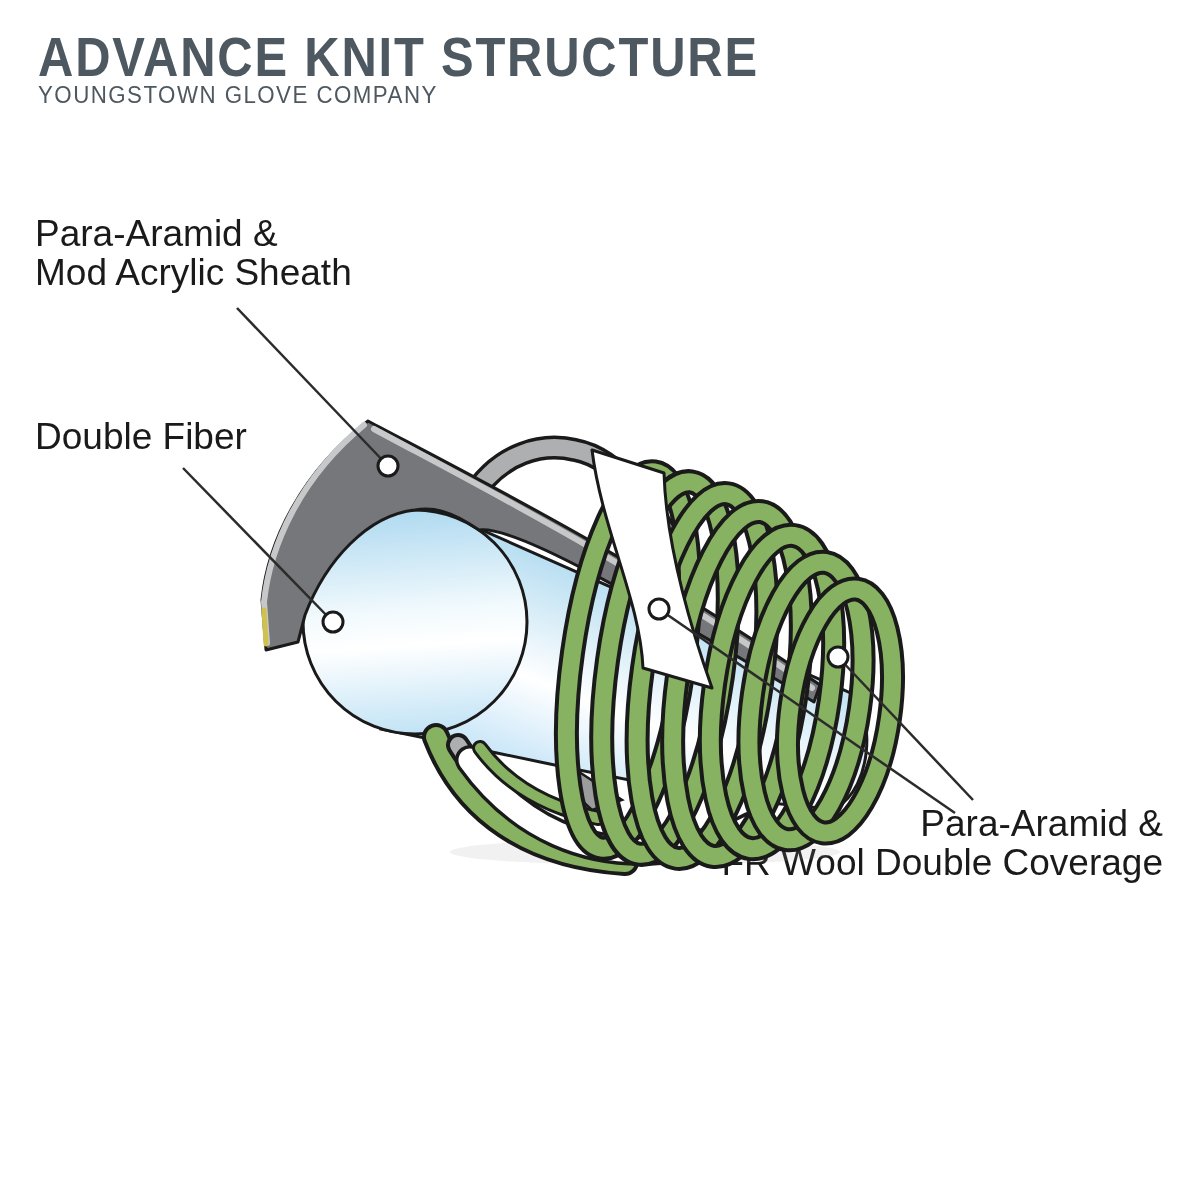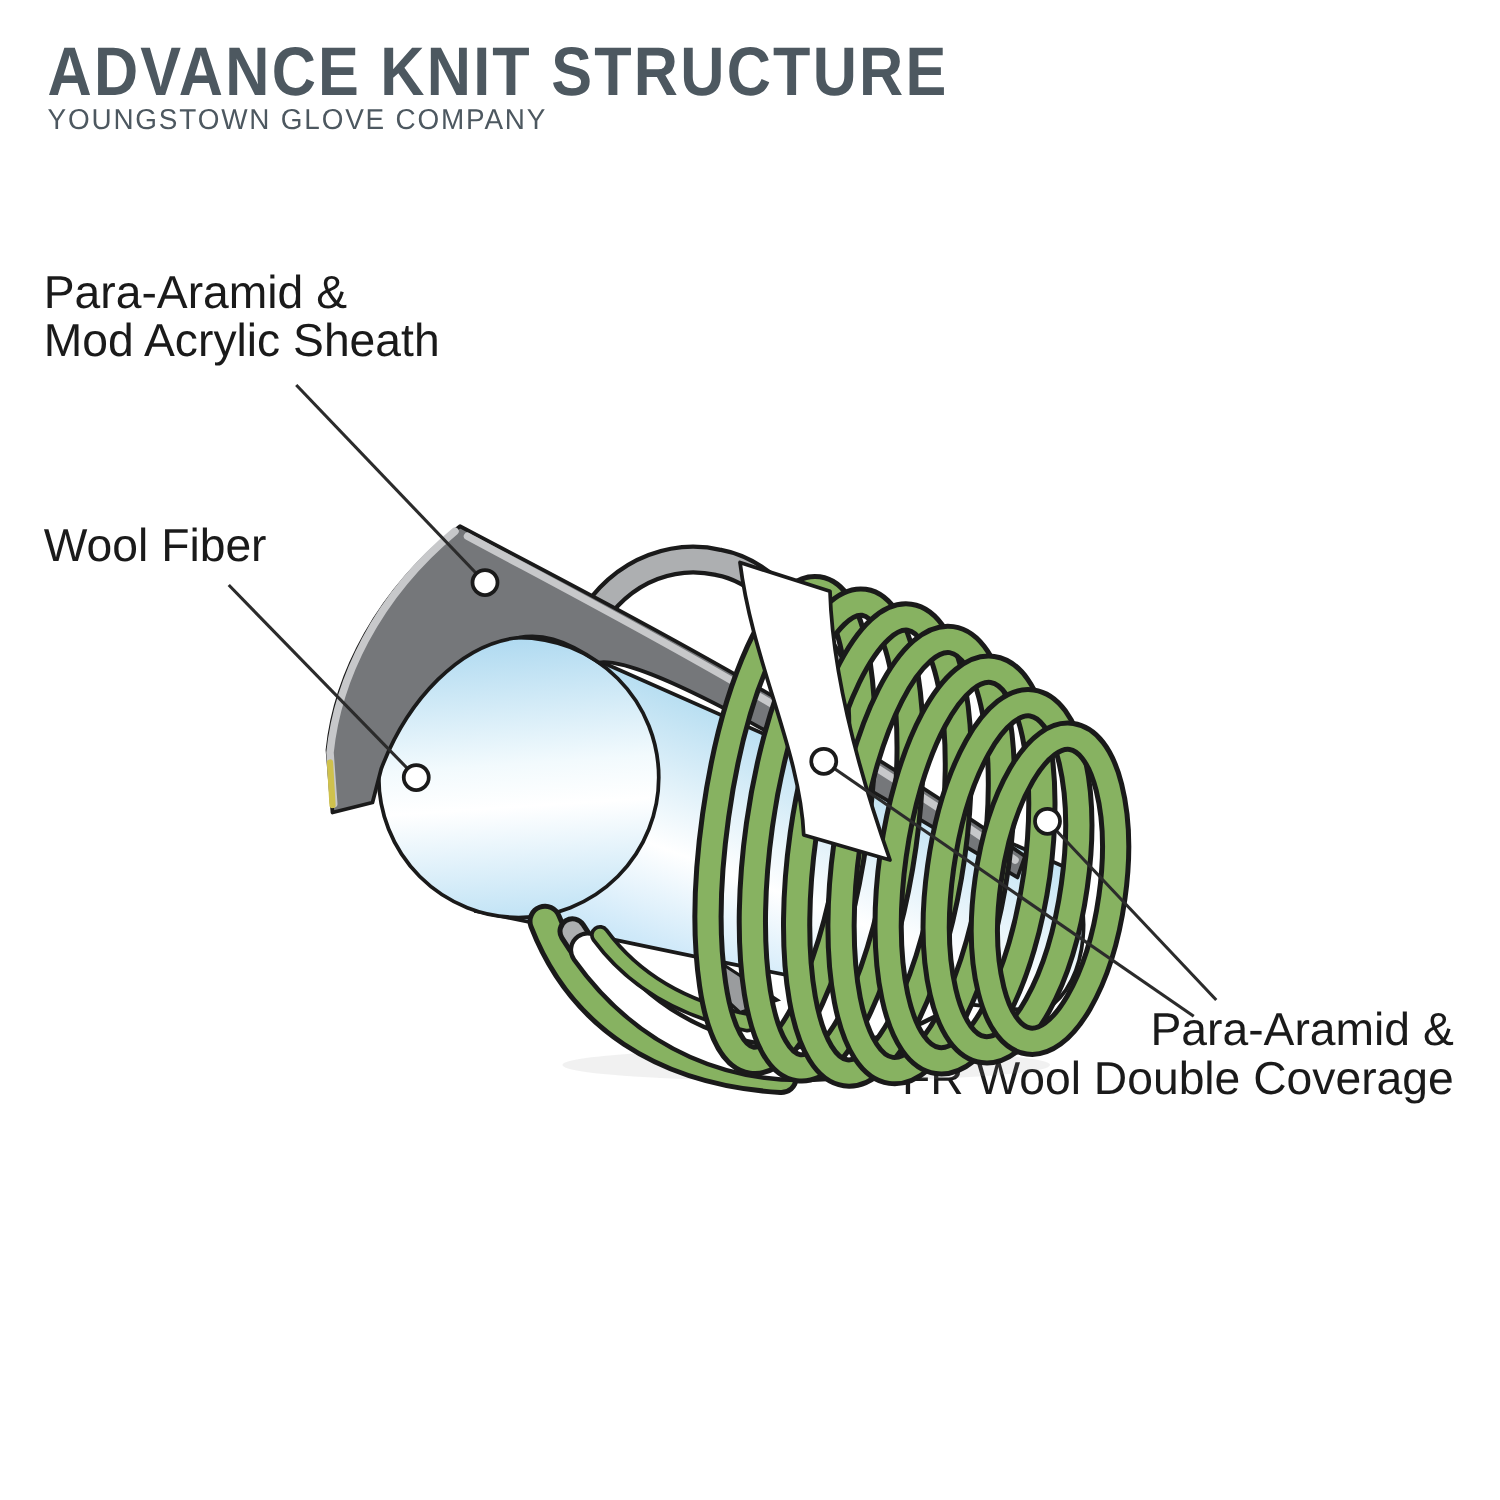--- a/index.html
+++ b/index.html
@@ -44,21 +44,21 @@
 </head>
 <body>
 
 <div class="page">
 
   <h1 class="title">ADVANCE KNIT STRUCTURE</h1>
   <h2 class="subtitle">YOUNGSTOWN GLOVE COMPANY</h2>
 
   <div class="callout" id="label-sheath">Para-Aramid &amp;
 Mod Acrylic Sheath</div>
-  <div class="callout" id="label-core">Wool Fiber</div>
+  <div class="callout" id="label-core">Double Fiber</div>
   <div class="callout" id="label-coverage">Para-Aramid &amp;
 FR Wool Double Coverage</div>
 
   <svg class="diagram-svg" width="1200" height="1200" viewBox="0 0 1200 1200">
     <defs>
       <linearGradient id="bodyGrad" gradientUnits="userSpaceOnUse" x1="448" y1="515" x2="360" y2="745">
         <stop offset="0" stop-color="#b5ddf1"></stop>
         <stop offset="0.5" stop-color="#ffffff"></stop>
         <stop offset="0.8" stop-color="#cfe9f9"></stop>
         <stop offset="1" stop-color="#b9dff3"></stop>

